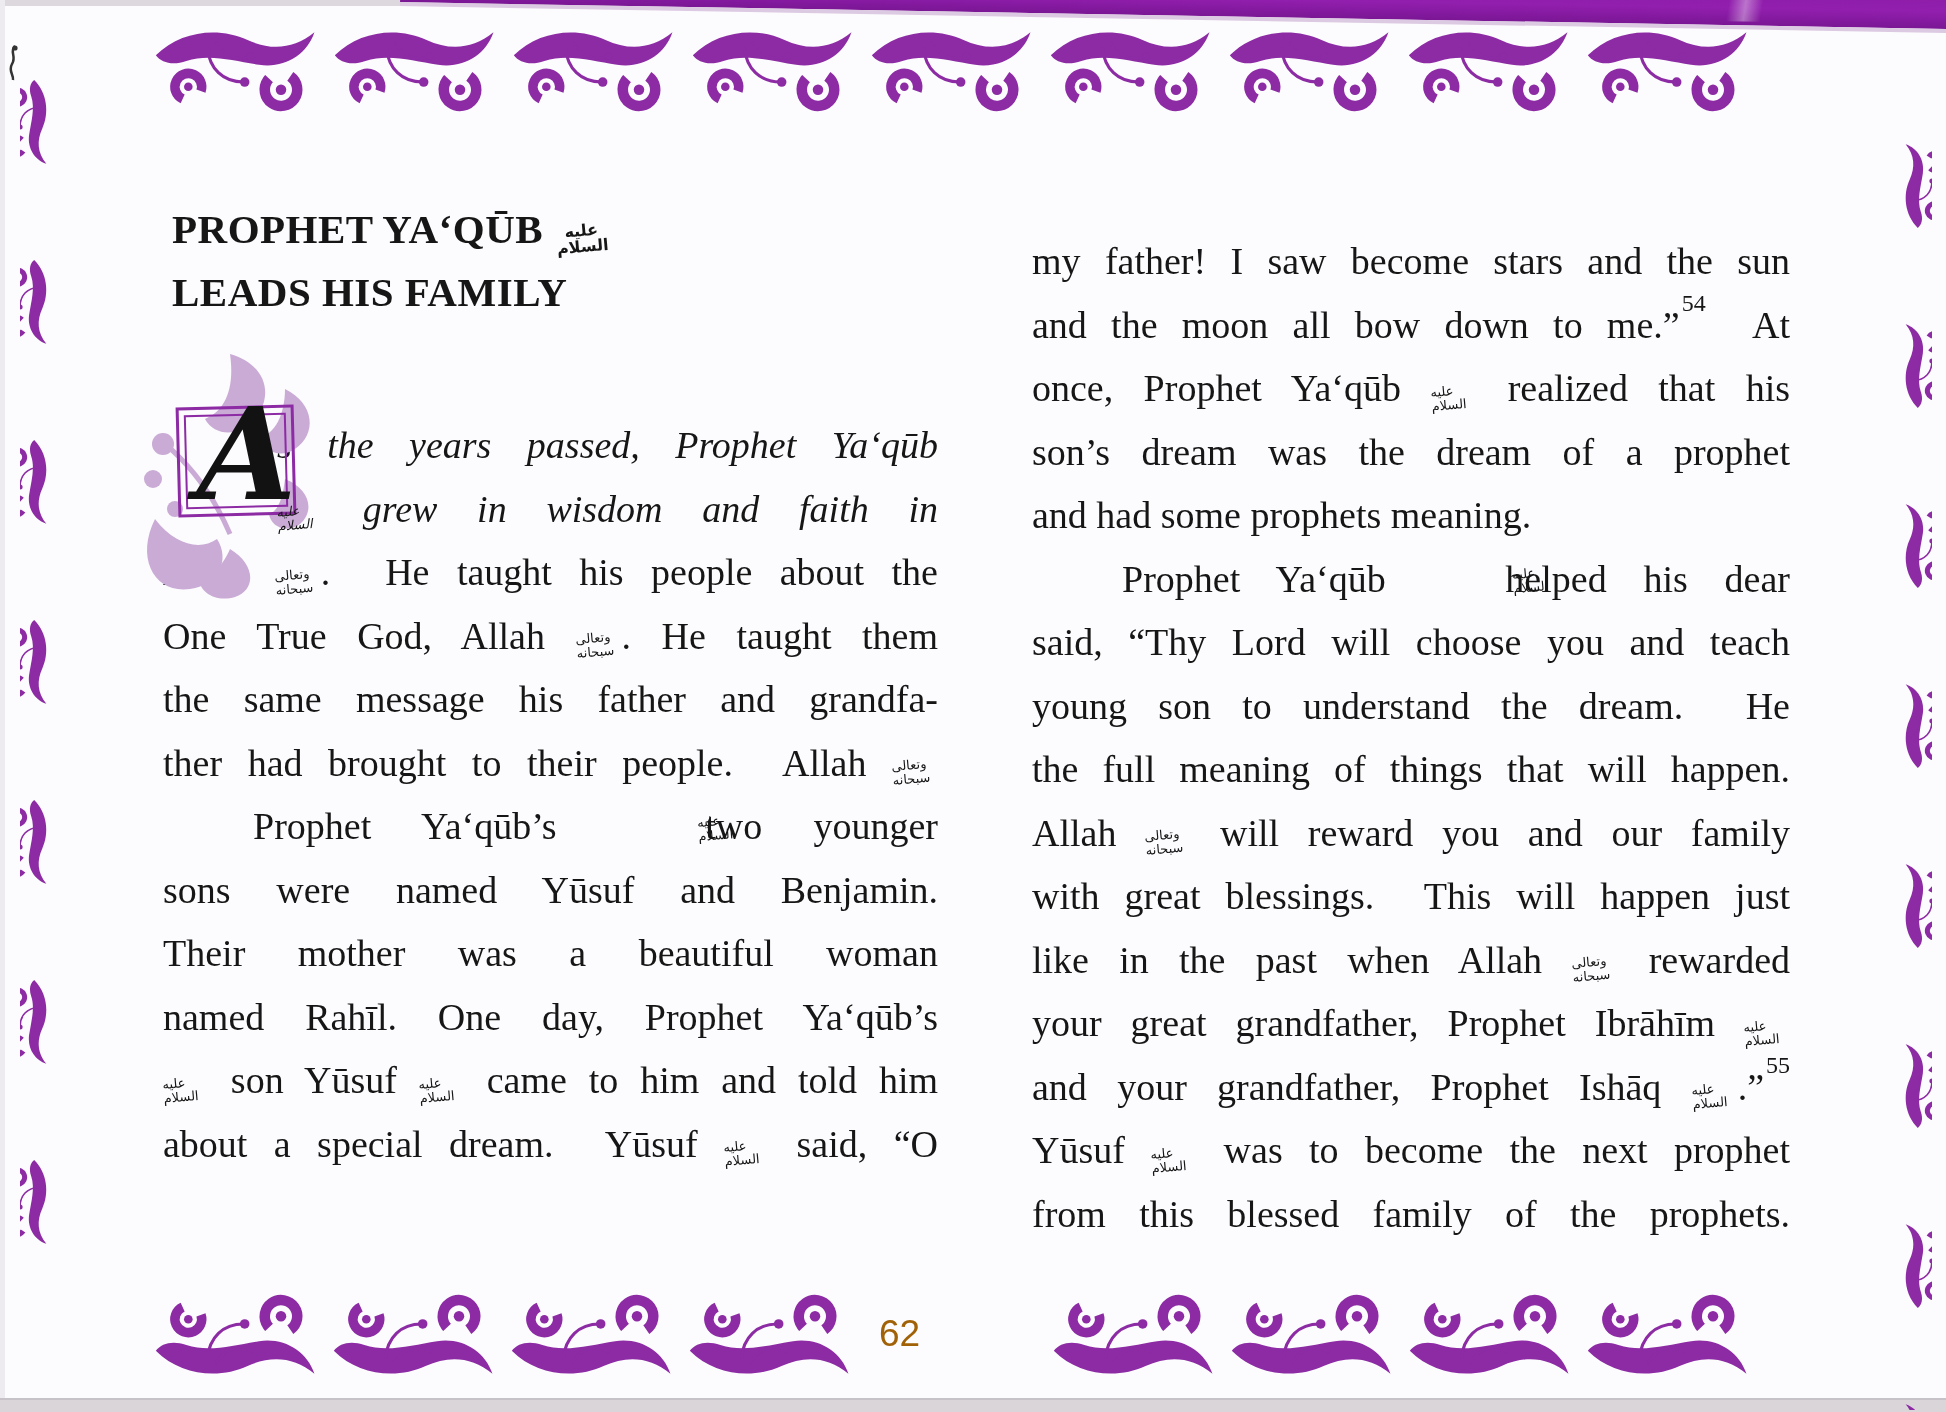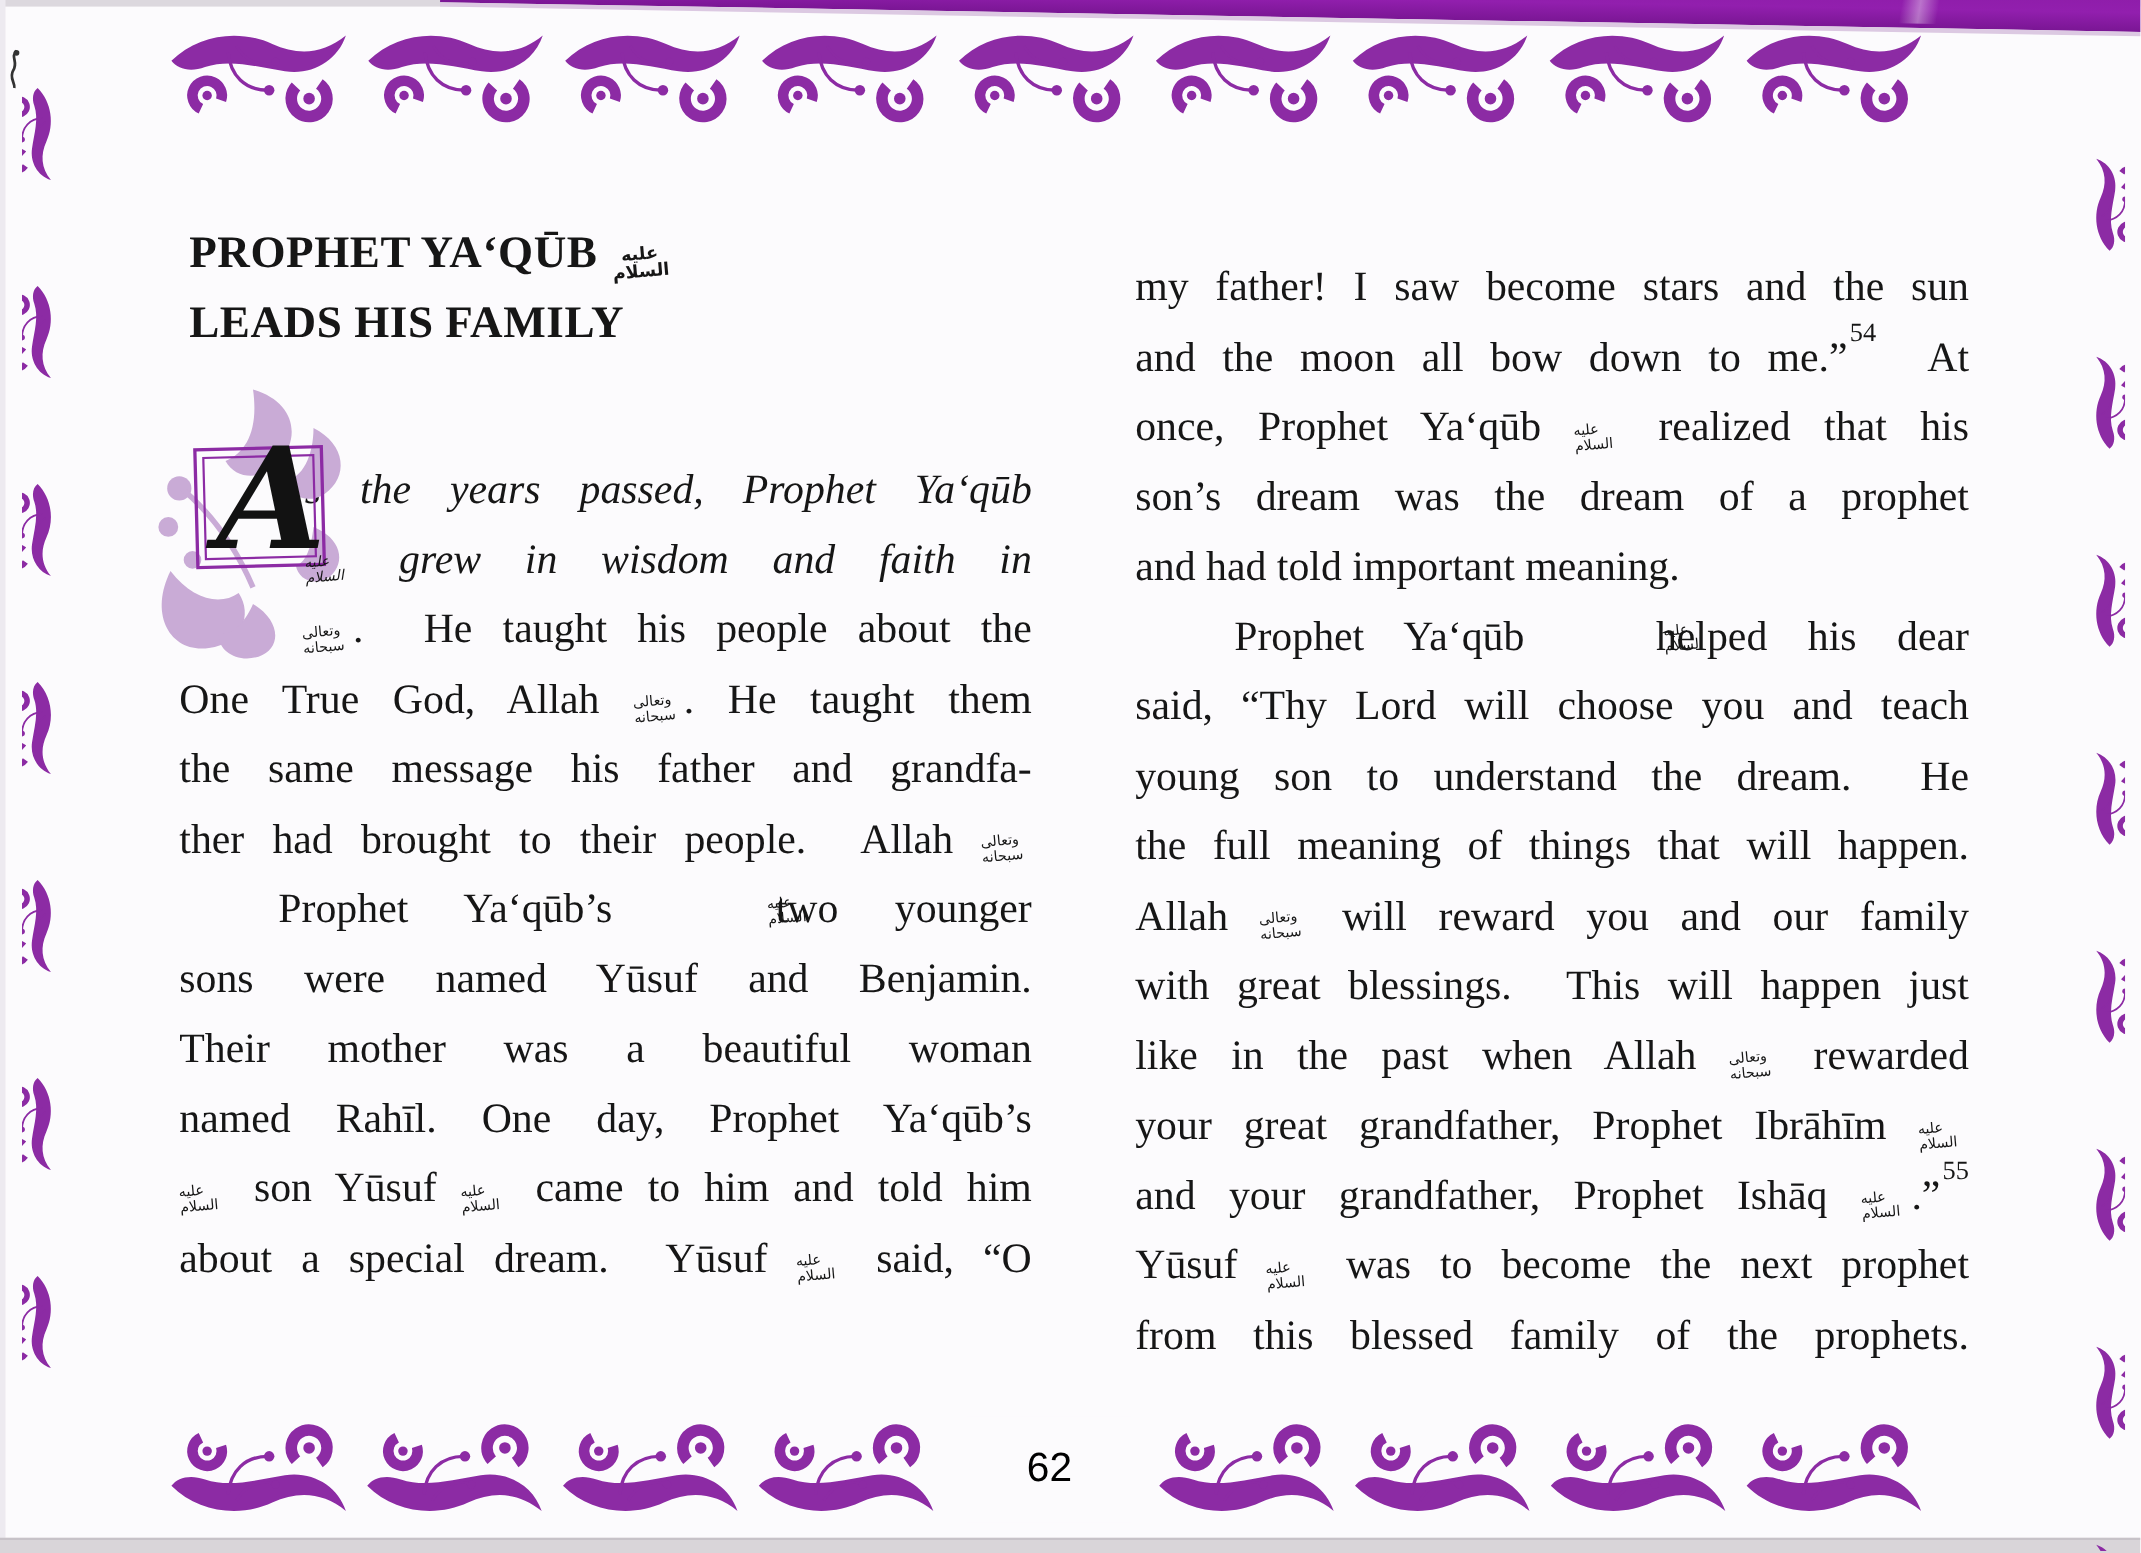--- a/index.html
+++ b/index.html
@@ -18,22 +18,22 @@
   .edge-bottom{position:absolute;left:0;bottom:0;width:100%;height:12px;background:#d9d5d9;border-top:2px solid #c7c2c8;}
   .edge-left{position:absolute;left:0;top:0;bottom:0;width:5px;background:#edeaf0;}
   .scan-mark{position:absolute;left:5px;top:44px;z-index:2;}
   
   .strip{position:absolute;display:flex;z-index:2;color:var(--orn);}
   .strip svg{flex:0 0 auto;display:block;}
   #strip-top{left:152px;top:26px;width:1604px;height:96px;justify-content:space-between;}
   #strip-bottom{left:152px;top:1288px;width:1604px;height:96px;justify-content:space-between;align-items:flex-start;}
   #strip-left{left:20px;top:78px;width:92px;height:1252px;flex-direction:column;justify-content:space-between;}
   #strip-right{left:1840px;top:58px;width:92px;height:1352px;flex-direction:column;gap:8px;overflow:hidden;}
-  .pagenum-slot{width:150px;height:96px;line-height:92px;text-align:center;background:var(--paper);
-      font-family:"Liberation Sans", sans-serif;font-size:37px;color:#000000;}
+  .pagenum-slot{width:150px;height:96px;line-height:92px;background:var(--paper);
+      font-family:"Liberation Sans", sans-serif;font-size:37px;color:#a16207;}
   
   .chapter-title{position:absolute;left:172px;top:198px;z-index:3;color:var(--text);
       font-weight:bold;font-size:41px;line-height:63px;letter-spacing:0.5px;}
   .chapter-title .hon{font-size:16px;width:56px;line-height:16px;vertical-align:-9px;}
   
   .col{position:absolute;z-index:3;color:var(--text);}
   #col-left{left:163px;top:414px;width:775px;}
   #col-right{left:1032px;top:230px;width:758px;}
   .bodyline{font-size:38px;line-height:63.5px;height:63.5px;overflow:visible;
       text-align:justify;text-align-last:justify;white-space:nowrap;}
@@ -236,21 +236,21 @@
         <div class="bodyline">about a special dream.&nbsp; Yūsuf <span class="hon"><span>عليه</span><span>السلام</span></span> said, “O</div>
       </div>
   </div>
 
   <div id="col-right" class="col">
     <div id="right-lines">
         <div class="bodyline">my father! I saw become stars and the sun</div>
         <div class="bodyline">and the moon all bow down to me.”<sup>54</sup>&nbsp; At</div>
         <div class="bodyline">once, Prophet Ya‘qūb <span class="hon"><span>عليه</span><span>السلام</span></span> realized that his</div>
         <div class="bodyline">son’s dream was the dream of a prophet</div>
-        <div class="bodyline endline">and had told important meaning.</div>
+        <div class="bodyline endline">and had some prophets meaning.</div>
         <div class="bodyline indent">Prophet Ya‘qūb <span class="hon"><span>عليه</span><span>السلام</span></span> helped his dear</div>
         <div class="bodyline">said, “Thy Lord will choose you and teach</div>
         <div class="bodyline">young son to understand the dream.&nbsp; He</div>
         <div class="bodyline">the full meaning of things that will happen.</div>
         <div class="bodyline">Allah <span class="hon"><span>وتعالى</span><span>سبحانه</span></span> will reward you and our family</div>
         <div class="bodyline">with great blessings.&nbsp; This will happen just</div>
         <div class="bodyline">like in the past when Allah <span class="hon"><span>وتعالى</span><span>سبحانه</span></span> rewarded</div>
         <div class="bodyline">your great grandfather, Prophet Ibrāhīm <span class="hon"><span>عليه</span><span>السلام</span></span></div>
         <div class="bodyline">and your grandfather, Prophet Ishāq <span class="hon"><span>عليه</span><span>السلام</span></span>.”<sup>55</sup></div>
         <div class="bodyline">Yūsuf <span class="hon"><span>عليه</span><span>السلام</span></span> was to become the next prophet</div>

